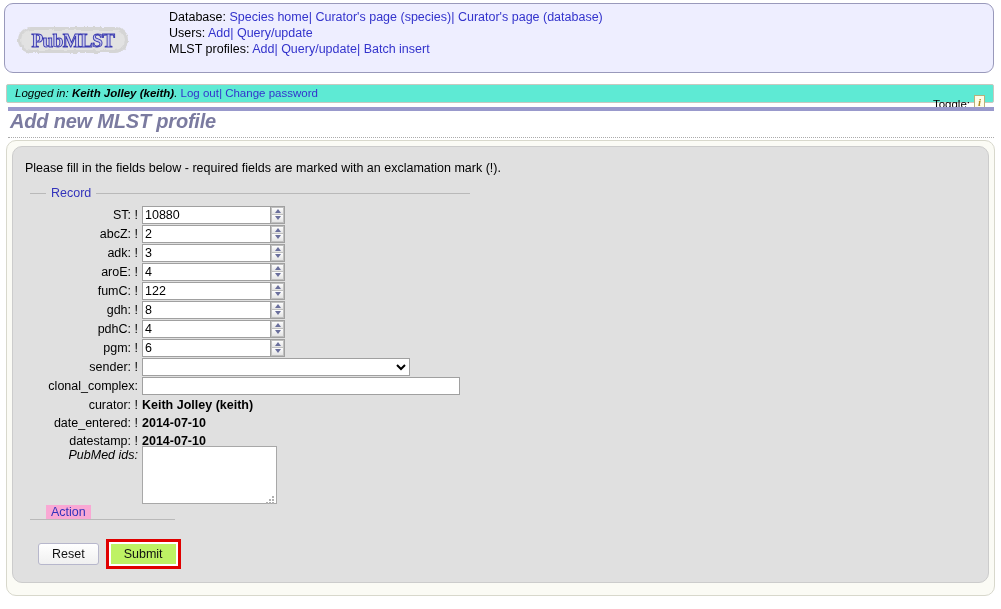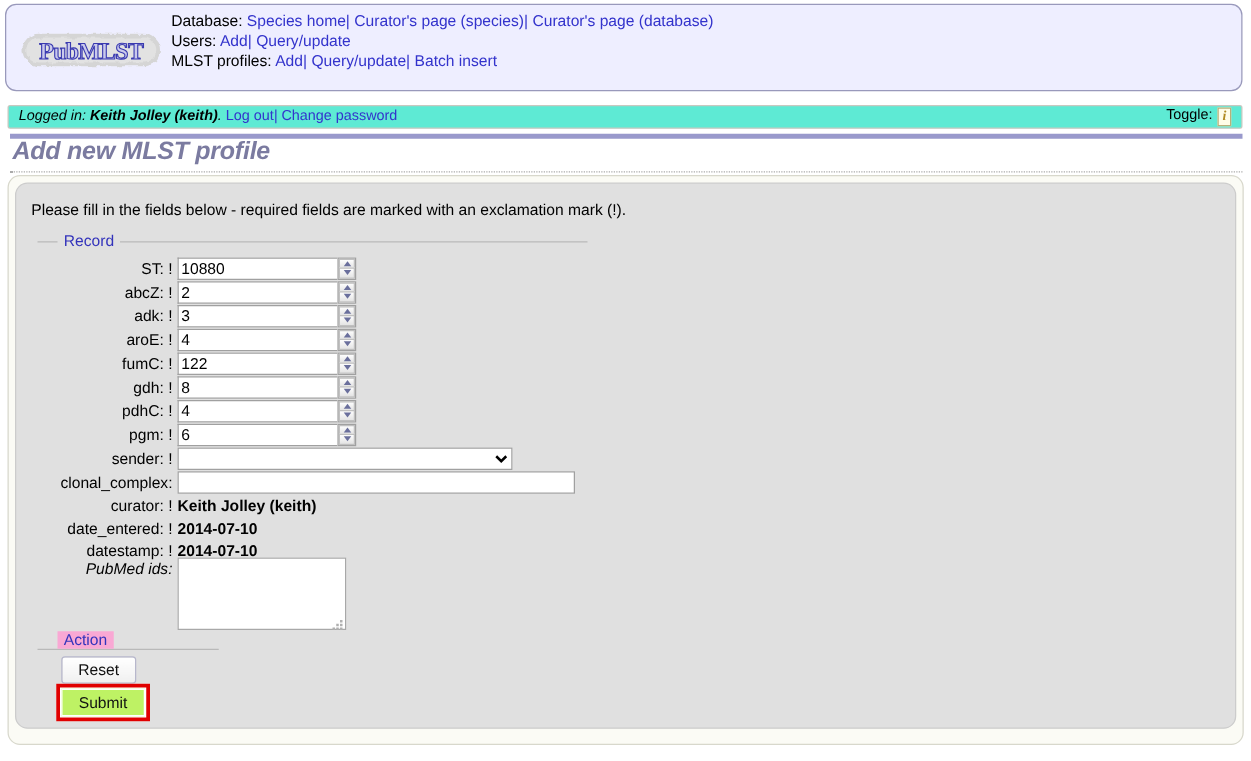--- a/index.html
+++ b/index.html
@@ -41,21 +41,21 @@
   #navlines {
     position: absolute;
     left: 132px;
     top: 5px;
     font-size: 12.5px;
     line-height: 16.2px;
     color: #000;
     white-space: nowrap;
   }
   .navline { height: 16.2px; }
-  .navlabel { color: #000; }
+  .navlabel { color: #000; margin-left: 32px; }
   a.navlink {
     color: #3333cc;
     text-decoration: none;
   }
   .sep { color: #3333cc; }
 
   
   #loginbar {
     position: absolute;
     left: 6px;
@@ -81,21 +81,21 @@
     text-decoration: none;
     font-style: normal;
   }
 
   #toggle-box {
     position: absolute;
     right: 6px;
     top: 1px;
     height: 24px;
     display: flex;
-    align-items: flex-start;
+    align-items: flex-end;
     gap: 4px;
     font-size: 11.5px;
     font-style: normal;
     padding-right: 2px;
   }
   #toggle-box .tlabel { color: #000; }
   .i-icon {
     display: inline-block;
     width: 9px;
     height: 13px;
@@ -345,24 +345,23 @@
   .ta-grip i {
     position: absolute;
     width: 2px; height: 2px;
     background: #b0b0b0;
   }
 
   
   #btn-row {
     position: absolute;
     left: 38px;
-    top: 525px;
+    top: 539px;
     display: flex;
     align-items: center;
-    flex-direction: column;
   }
   button.fbtn {
     font-family: "Liberation Sans", sans-serif;
     font-size: 12.5px;
     color: #111;
     background: linear-gradient(#ffffff, #f0f0f0);
     border: 1px solid #b7b7cc;
     border-radius: 3px;
     padding: 3px 13px;
     cursor: pointer;

